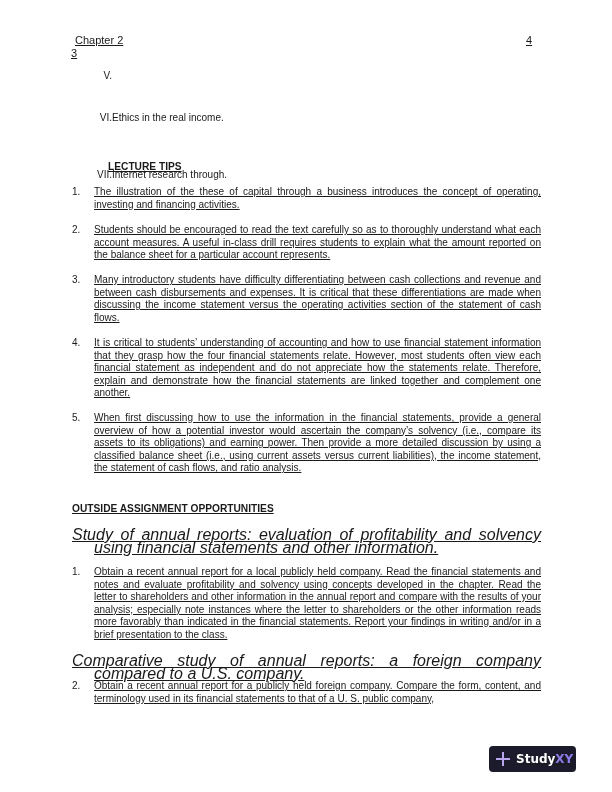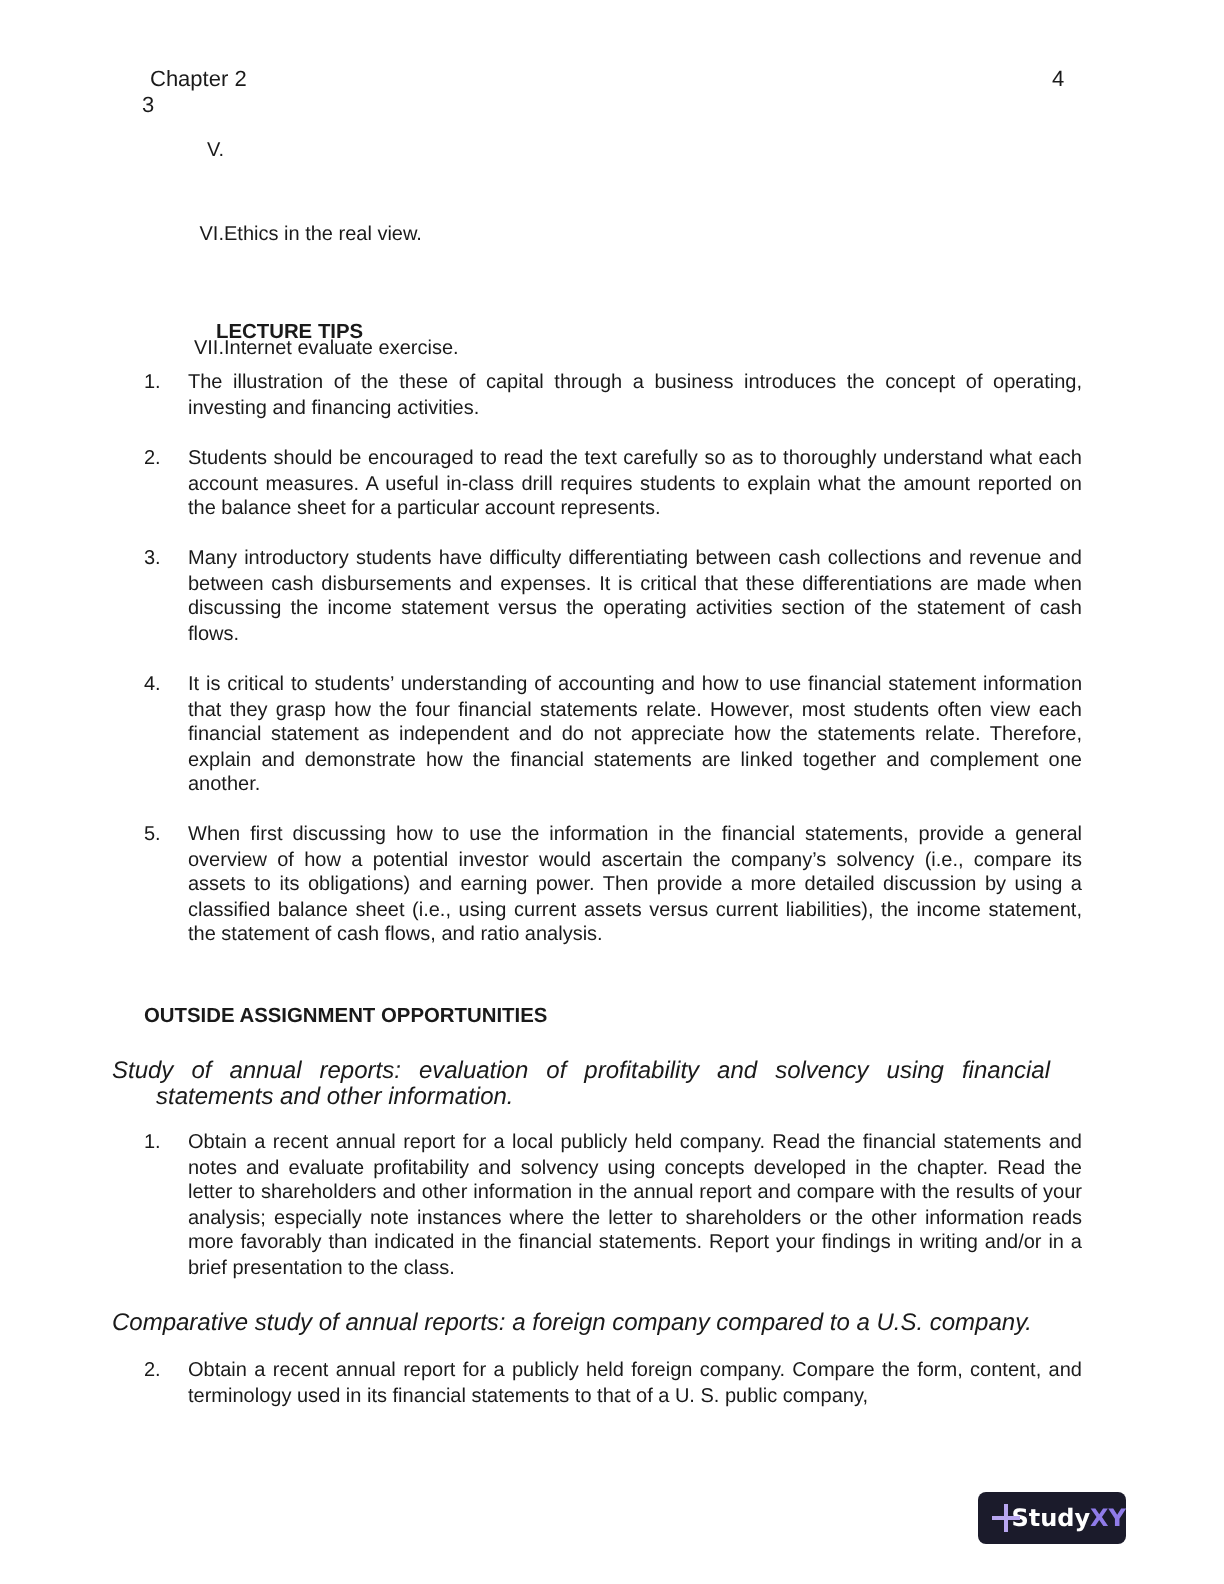--- a/index.html
+++ b/index.html
@@ -1,34 +1,34 @@
 <!DOCTYPE html>
 <html><head>
 <meta charset="utf-8">
 <style>
   html, body { margin: 0; padding: 0; }
   body {
     width: 612px; height: 792px; background: #ffffff; position: relative; overflow: hidden;
     font-family: "Liberation Sans", sans-serif; color: #1a1a1a; font-size: 10px;
   }
-  .abs { position: absolute; }
+  .abs { position: absolute; text-decoration: underline; }
   .hdr-left { left: 75px; top: 34px; font-size: 11px; line-height: 13px; }
   .hdr-left2 { left: 71px; top: 47px; font-size: 11px; line-height: 13px; }
   .hdr-right { left: 526px; top: 34px; font-size: 11px; line-height: 13px; }
   .roman { left: 72px; width: 500px; font-size: 10px; line-height: 12px; }
   .roman .num { display: inline-block; width: 40px; text-align: right; padding-right: 0; }
   .roman .txt { position: absolute; left: 40px; }
   .heading { left: 72px; font-weight: bold; font-size: 10.2px; line-height: 12px; }
   .item { left: 72px; width: 469px; font-size: 10px; line-height: 12.5px; }
   .item .n { position: absolute; left: 0; top: 0; }
   .item .t { margin-left: 22px; text-align: justify; text-align-last: left; }
-  .ital { left: 56px; width: 469px; font-style: italic; font-size: 12px; line-height: 12.5px; }
+  .ital { left: 72px; width: 469px; font-style: italic; font-size: 16px; line-height: 12.5px; }
   .ital .t { text-indent: -22px; padding-left: 22px; text-align: justify; text-align-last: left; }
   .badge {
-    left: 489px; top: 746px; width: 74px; height: 26px; background: #1b1b2b; border-radius: 4px;
+    left: 489px; top: 746px; width: 87px; height: 26px; background: #1b1b2b; border-radius: 4px;
     display: flex; align-items: center;
   }
   .badge .plus { position: relative; width: 14px; height: 14px; margin-left: 7px; }
   .badge .plus::before, .badge .plus::after { content: ""; position: absolute; background: #b8a6f0; }
   .badge .plus::before { left: 6px; top: 0; width: 2px; height: 14px; }
   .badge .plus::after { left: 0; top: 6px; width: 14px; height: 2px; }
   .badge .brand { margin-left: 6px; font-weight: bold; font-size: 12px; font-family: "DejaVu Sans", sans-serif; }
   .badge .b1 { color: #ffffff; }
   .badge .b2 { color: #8f7be8; }
 </style>
@@ -37,25 +37,25 @@
 
 <div class="abs hdr-left">Chapter 2</div>
 <div class="abs hdr-left2">3</div>
 <div class="abs hdr-right">4</div>
 
 <div class="abs roman" style="top:70px;">
   <span class="num">V.</span>
 </div>
 <div class="abs roman" style="top:112px;">
   <span class="num">VI.</span>
-  <span class="txt">Ethics in the real view.</span>
+  <span class="txt">Ethics in the real income.</span>
 </div>
 <div class="abs roman" style="top:121px;margin-top:48px;">
   <span class="num">VII.</span>
-  <span class="txt">Internet evaluate exercise.</span>
+  <span class="txt">Internet research through.</span>
 </div>
 
 <div class="abs heading" style="top:161px;padding-left:36px;">LECTURE TIPS</div>
 
 <div class="abs item" style="top:186px;">
   <span class="n">1.</span>
   <div class="t">The illustration of the these of capital through a business introduces the concept of operating, investing and financing activities.</div>
 </div>
 <div class="abs item" style="top:224px;">
   <span class="n">2.</span>

